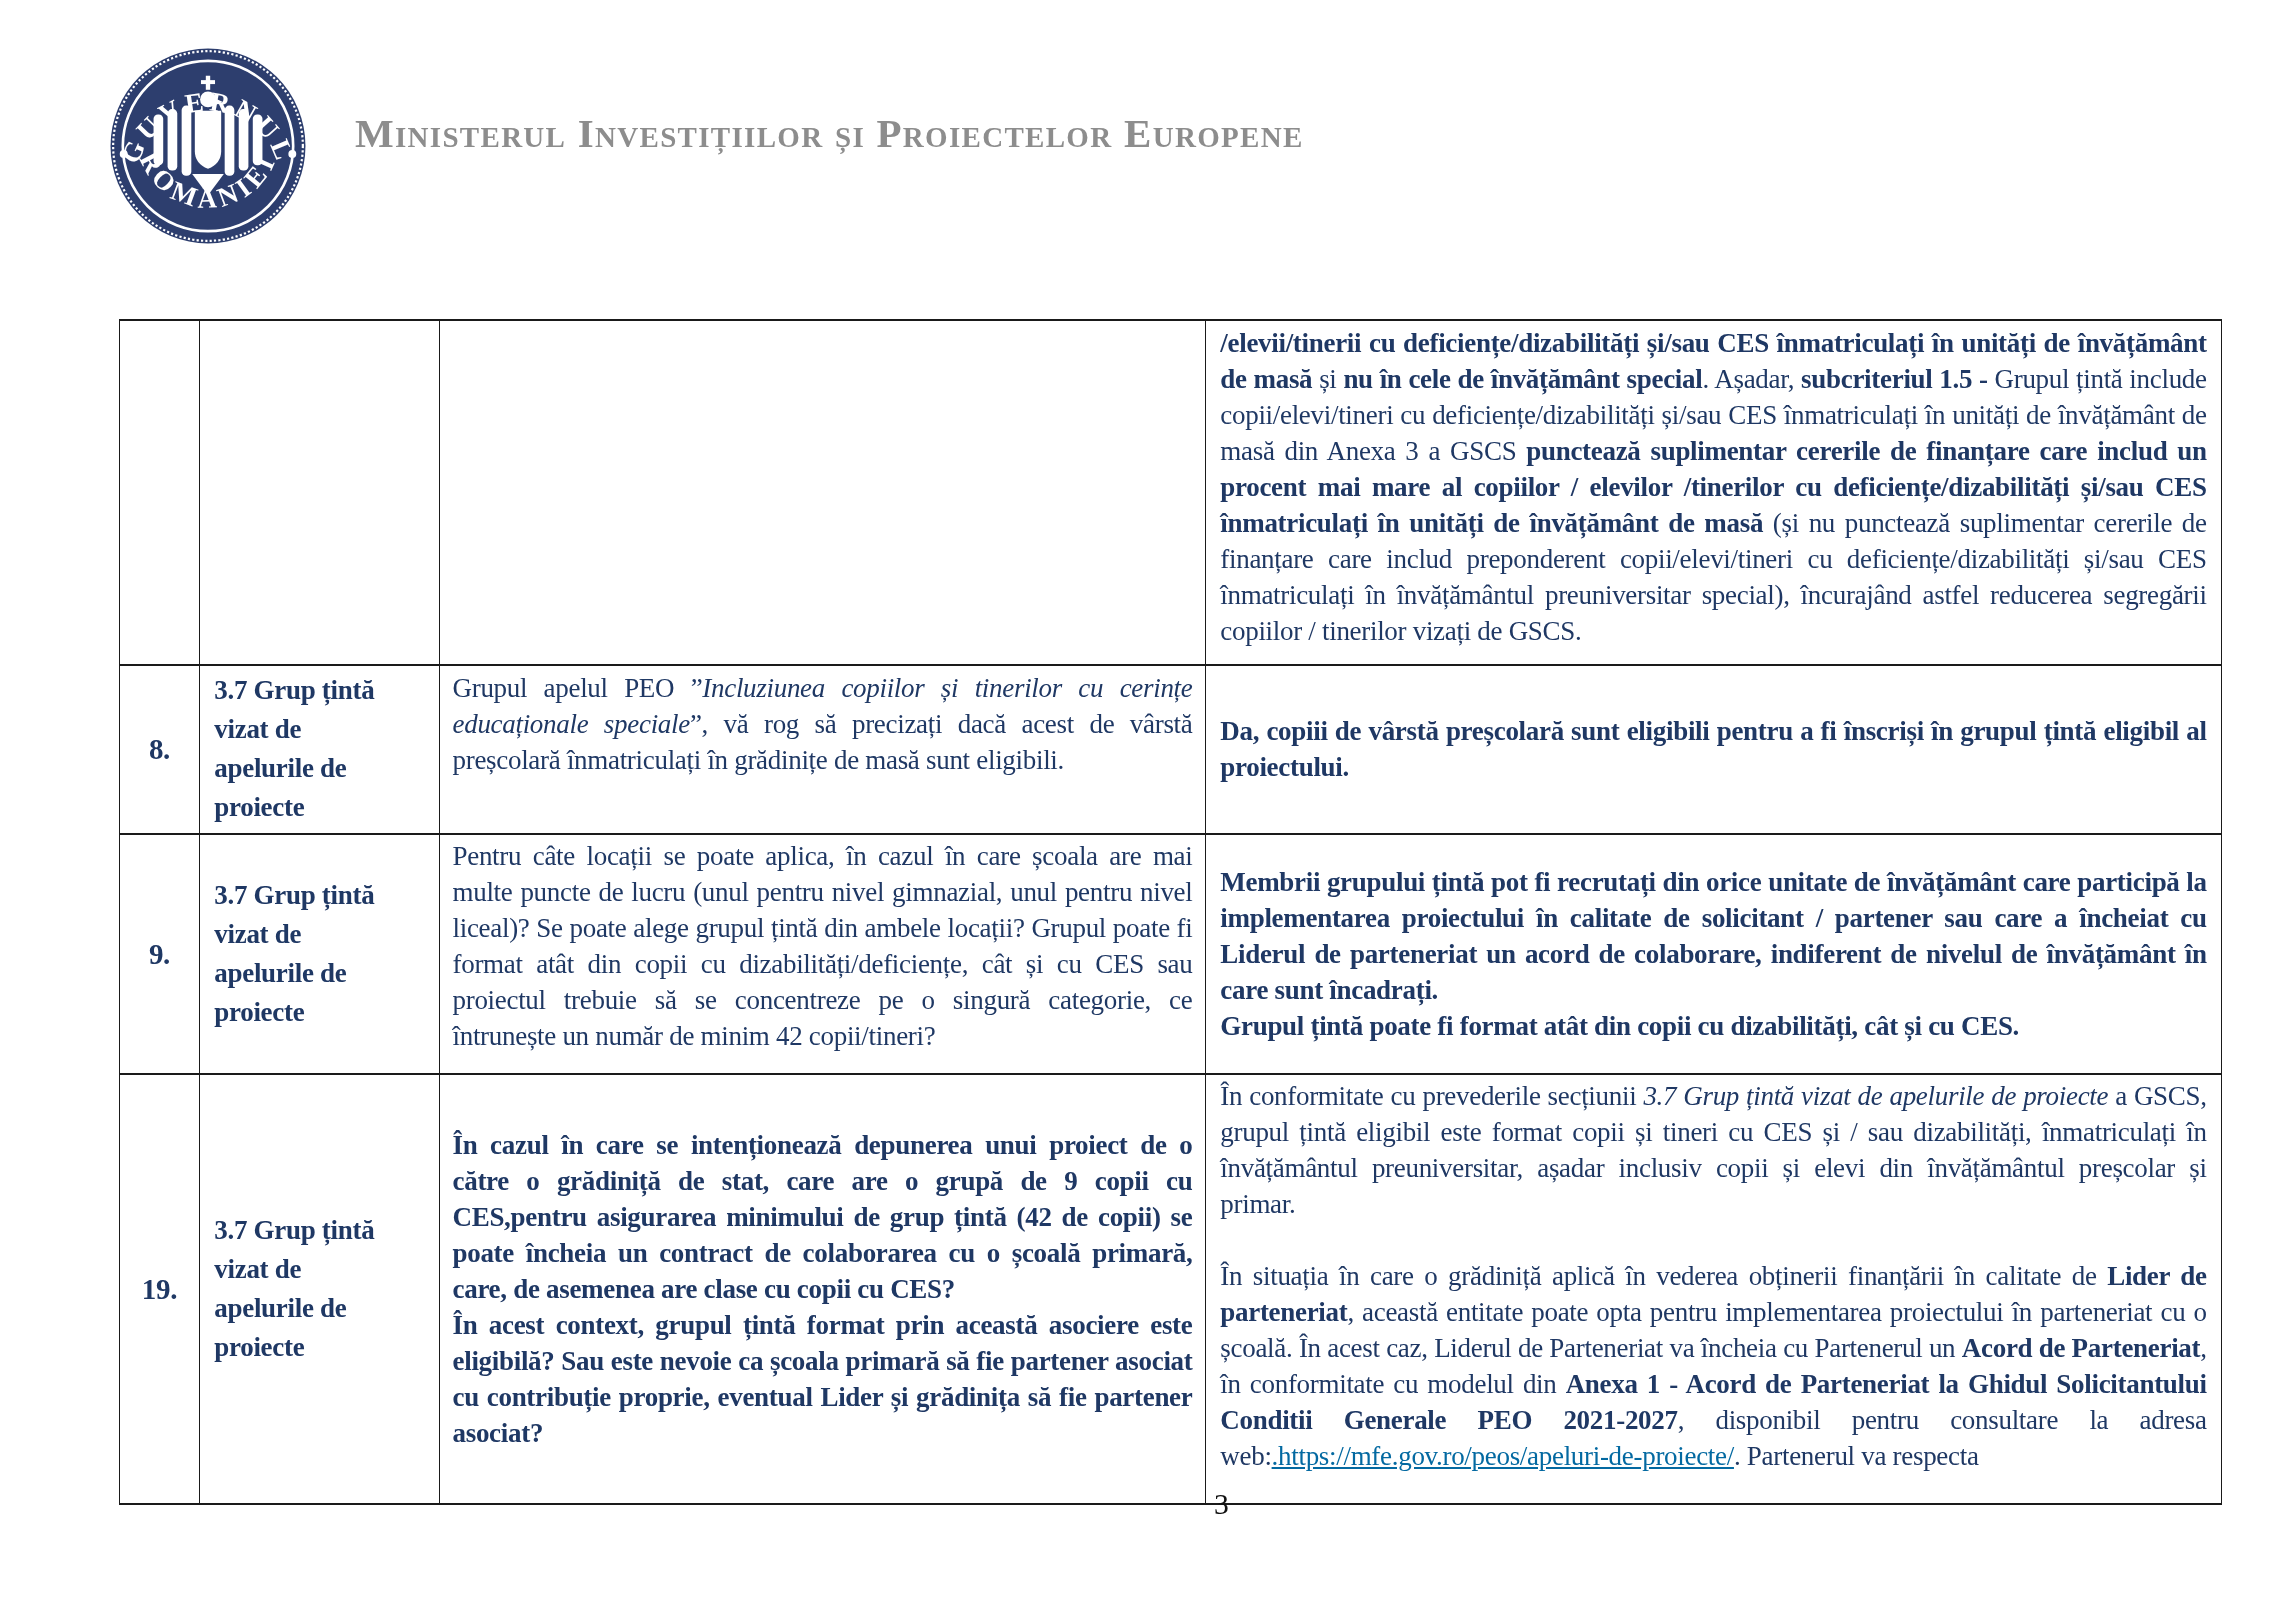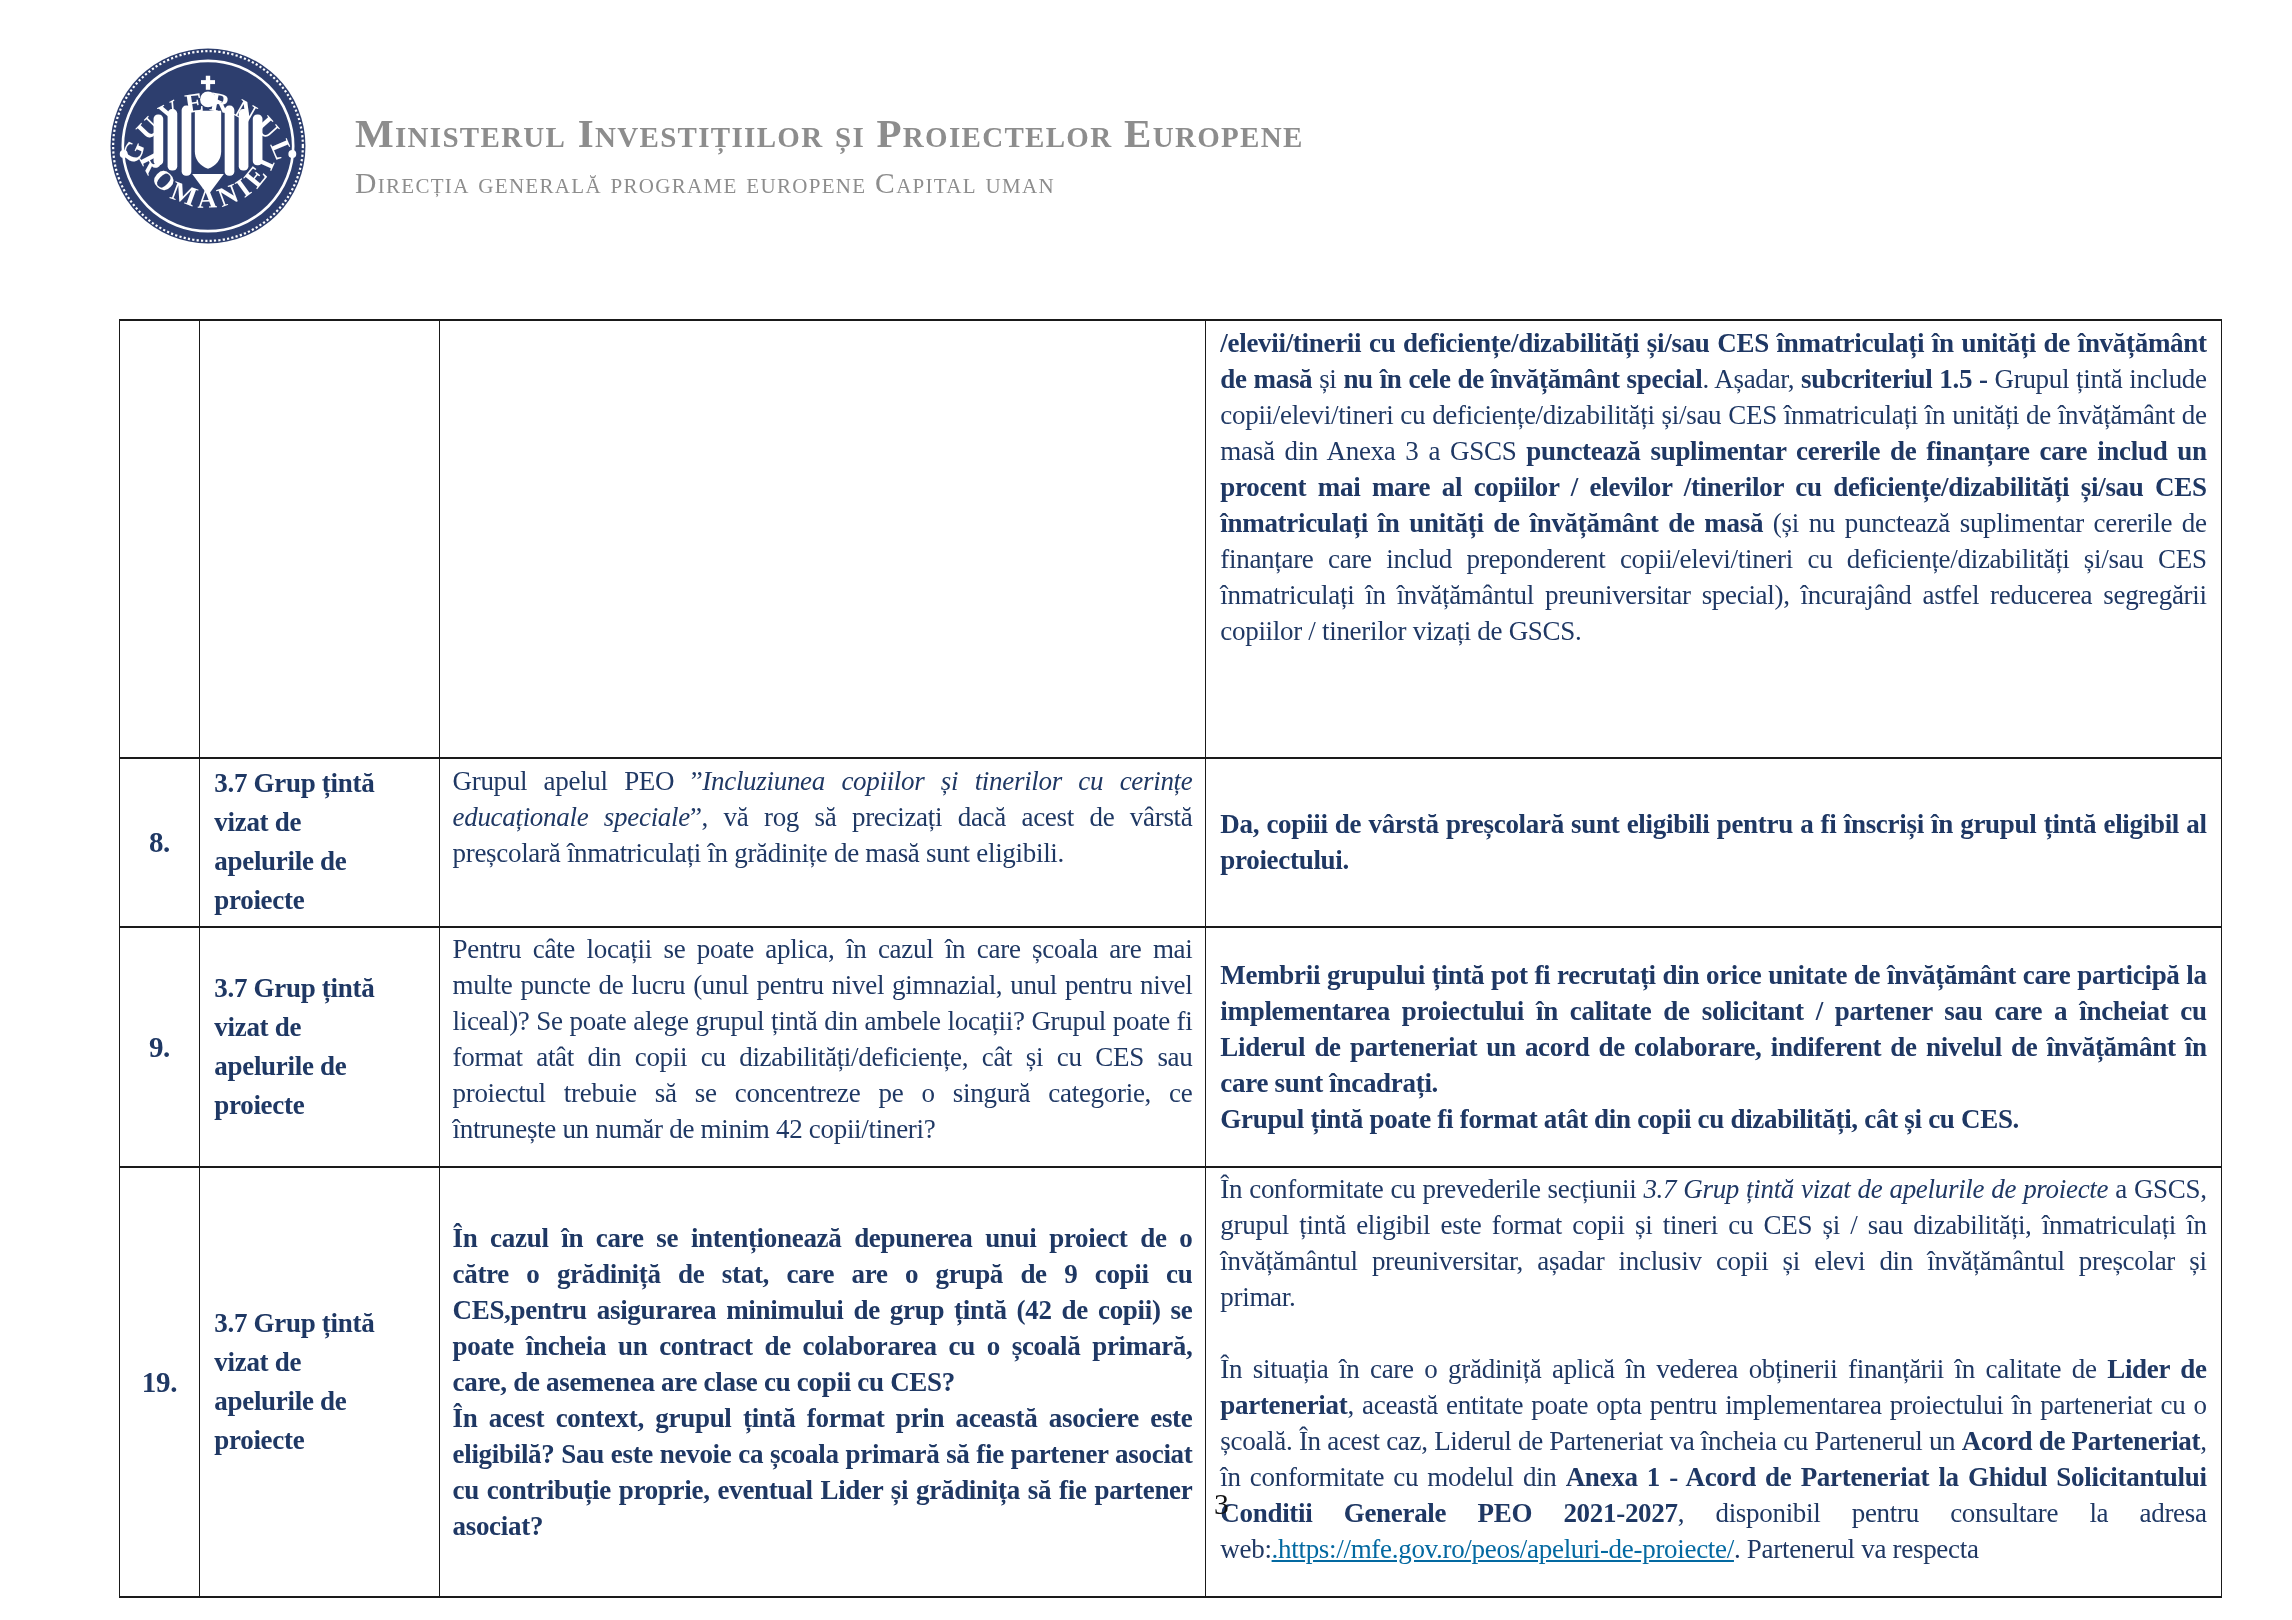--- a/index.html
+++ b/index.html
@@ -83,32 +83,31 @@
       <rect x="-46" y="-42" width="11" height="70" rx="5"></rect>
       <rect x="-30" y="-46" width="11" height="80" rx="5"></rect>
       <rect x="19" y="-46" width="11" height="80" rx="5"></rect>
       <rect x="35" y="-42" width="11" height="70" rx="5"></rect>
       <rect x="51" y="-36" width="11" height="58" rx="5"></rect>
       <path d="M -15 -40 h30 v46 q0 14 -15 20 q-15 -6 -15 -20 z"></path>
       <polygon points="-18,32 18,32 0,56"></polygon>
     </g>
   </svg>
   <div class="ministry-line">Ministerul Investițiilor și Proiectelor Europene</div>
-  <div class="directorate-line">Direcția generală programe europene Capital uman</div>
 </div>
 
 <table class="qa-table">
   <colgroup>
     <col class="col-num">
       <col class="col-topic">
       <col class="col-question">
       <col class="col-answer">
   </colgroup>
   <tbody>
-    <tr style="height:438px;margin-top:16px;">
+    <tr style="height:345px;margin-top:16px;">
       <td class="cell-num"></td>
       <td class="cell-topic"></td>
       <td class="cell-question va-top"></td>
       <td class="cell-answer va-top"><span class="seg-b">/elevii/tinerii cu deficiențe/dizabilități și/sau CES înmatriculați în unități de învățământ de masă </span><span>și </span><span class="seg-b">nu în cele de învățământ special</span><span>. Așadar, </span><span class="seg-b">subcriteriul 1.5 - </span><span>Grupul țintă include copii/elevi/tineri cu deficiențe/dizabilități și/sau CES înmatriculați în unități de învățământ de masă din Anexa 3 a GSCS </span><span class="seg-b">punctează suplimentar cererile de finanțare care  includ un procent mai mare al copiilor / elevilor /tinerilor cu deficiențe/dizabilități și/sau CES înmatriculați în unități de învățământ de masă </span><span>(și nu punctează suplimentar cererile de finanțare care includ preponderent copii/elevi/tineri cu deficiențe/dizabilități și/sau CES înmatriculați în învățământul preuniversitar special), încurajând astfel reducerea segregării copiilor / tinerilor vizați de GSCS.</span></td>
     </tr>
     <tr style="height:145px;">
       <td class="cell-num">8.</td>
       <td class="cell-topic"><span>3.7 Grup țintă</span><br><span>vizat de</span><br><span>apelurile de</span><br><span>proiecte</span></td>
       <td class="cell-question va-top"><span>Grupul apelul PEO ”</span><span class="seg-i">Incluziunea copiilor și tinerilor cu cerințe educaționale speciale</span><span>”, vă rog să precizați dacă acest de vârstă preșcolară înmatriculați în grădinițe de masă sunt eligibili.</span></td>
       <td class="cell-answer va-mid"><span>Da, copiii de vârstă preșcolară sunt eligibili pentru a fi înscriși în grupul țintă eligibil al proiectului.</span></td>

